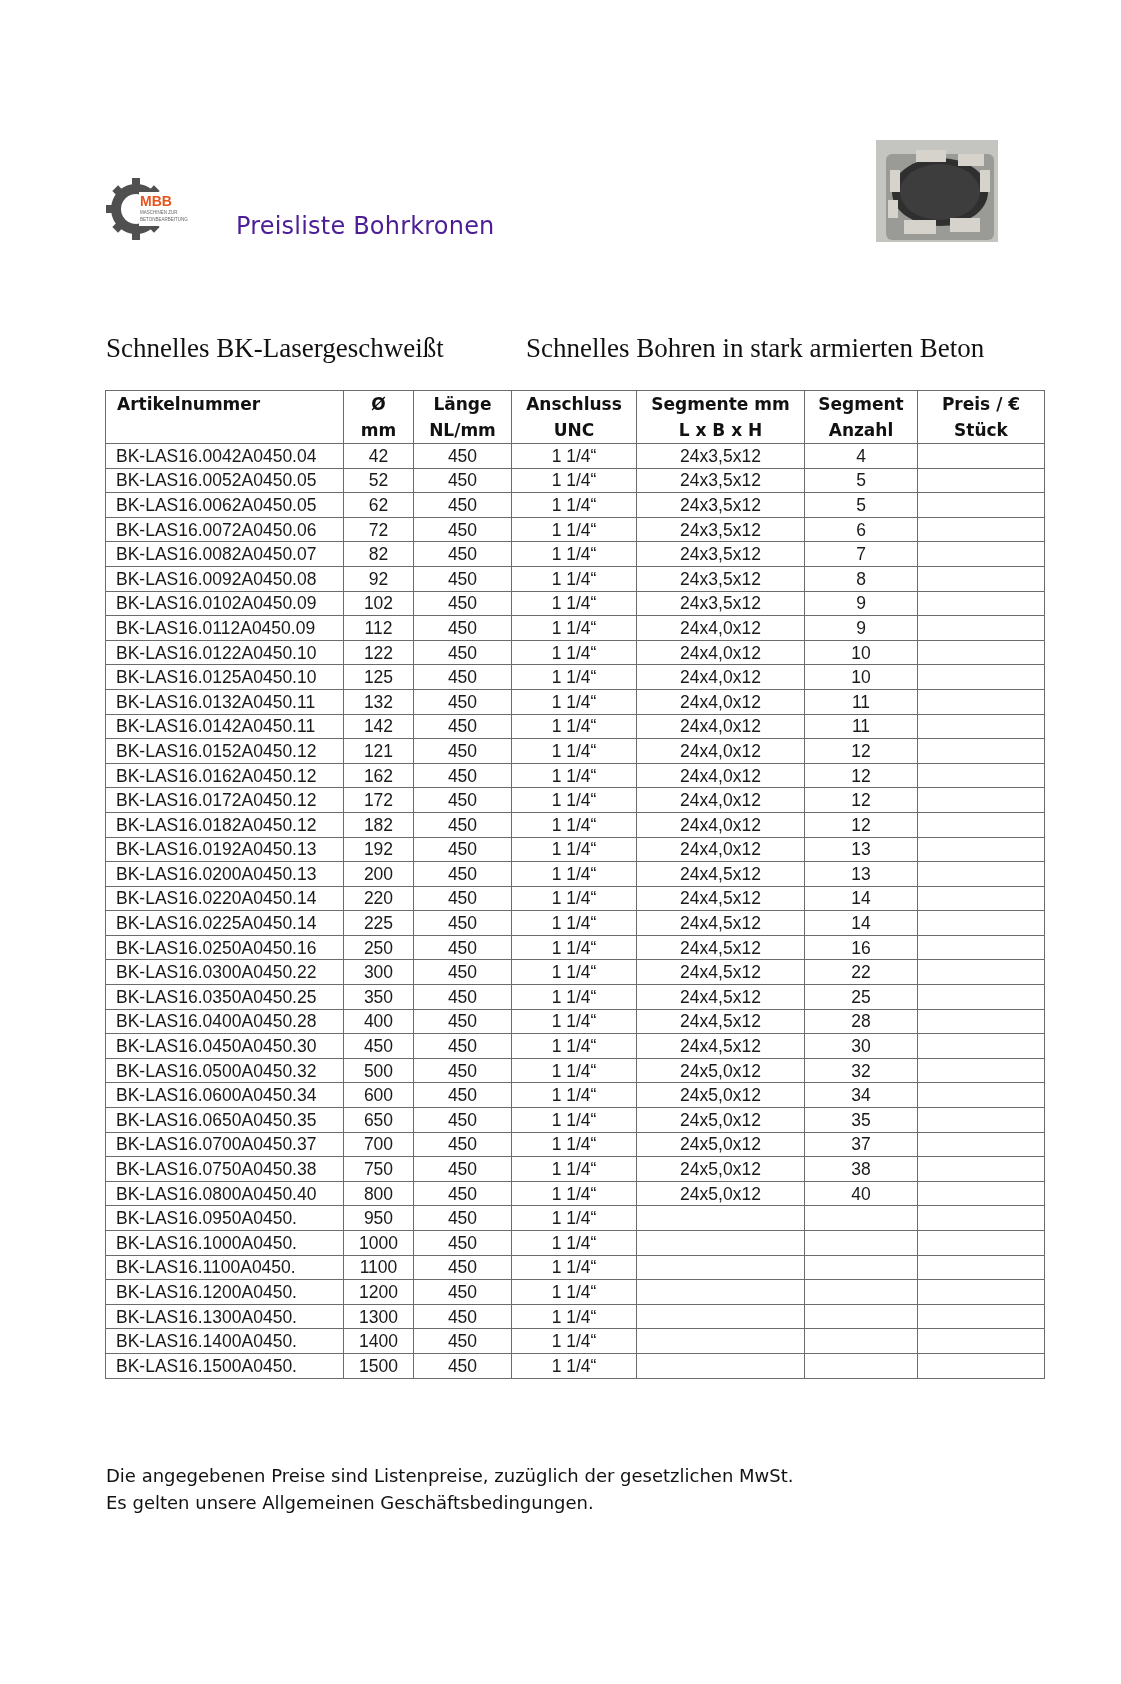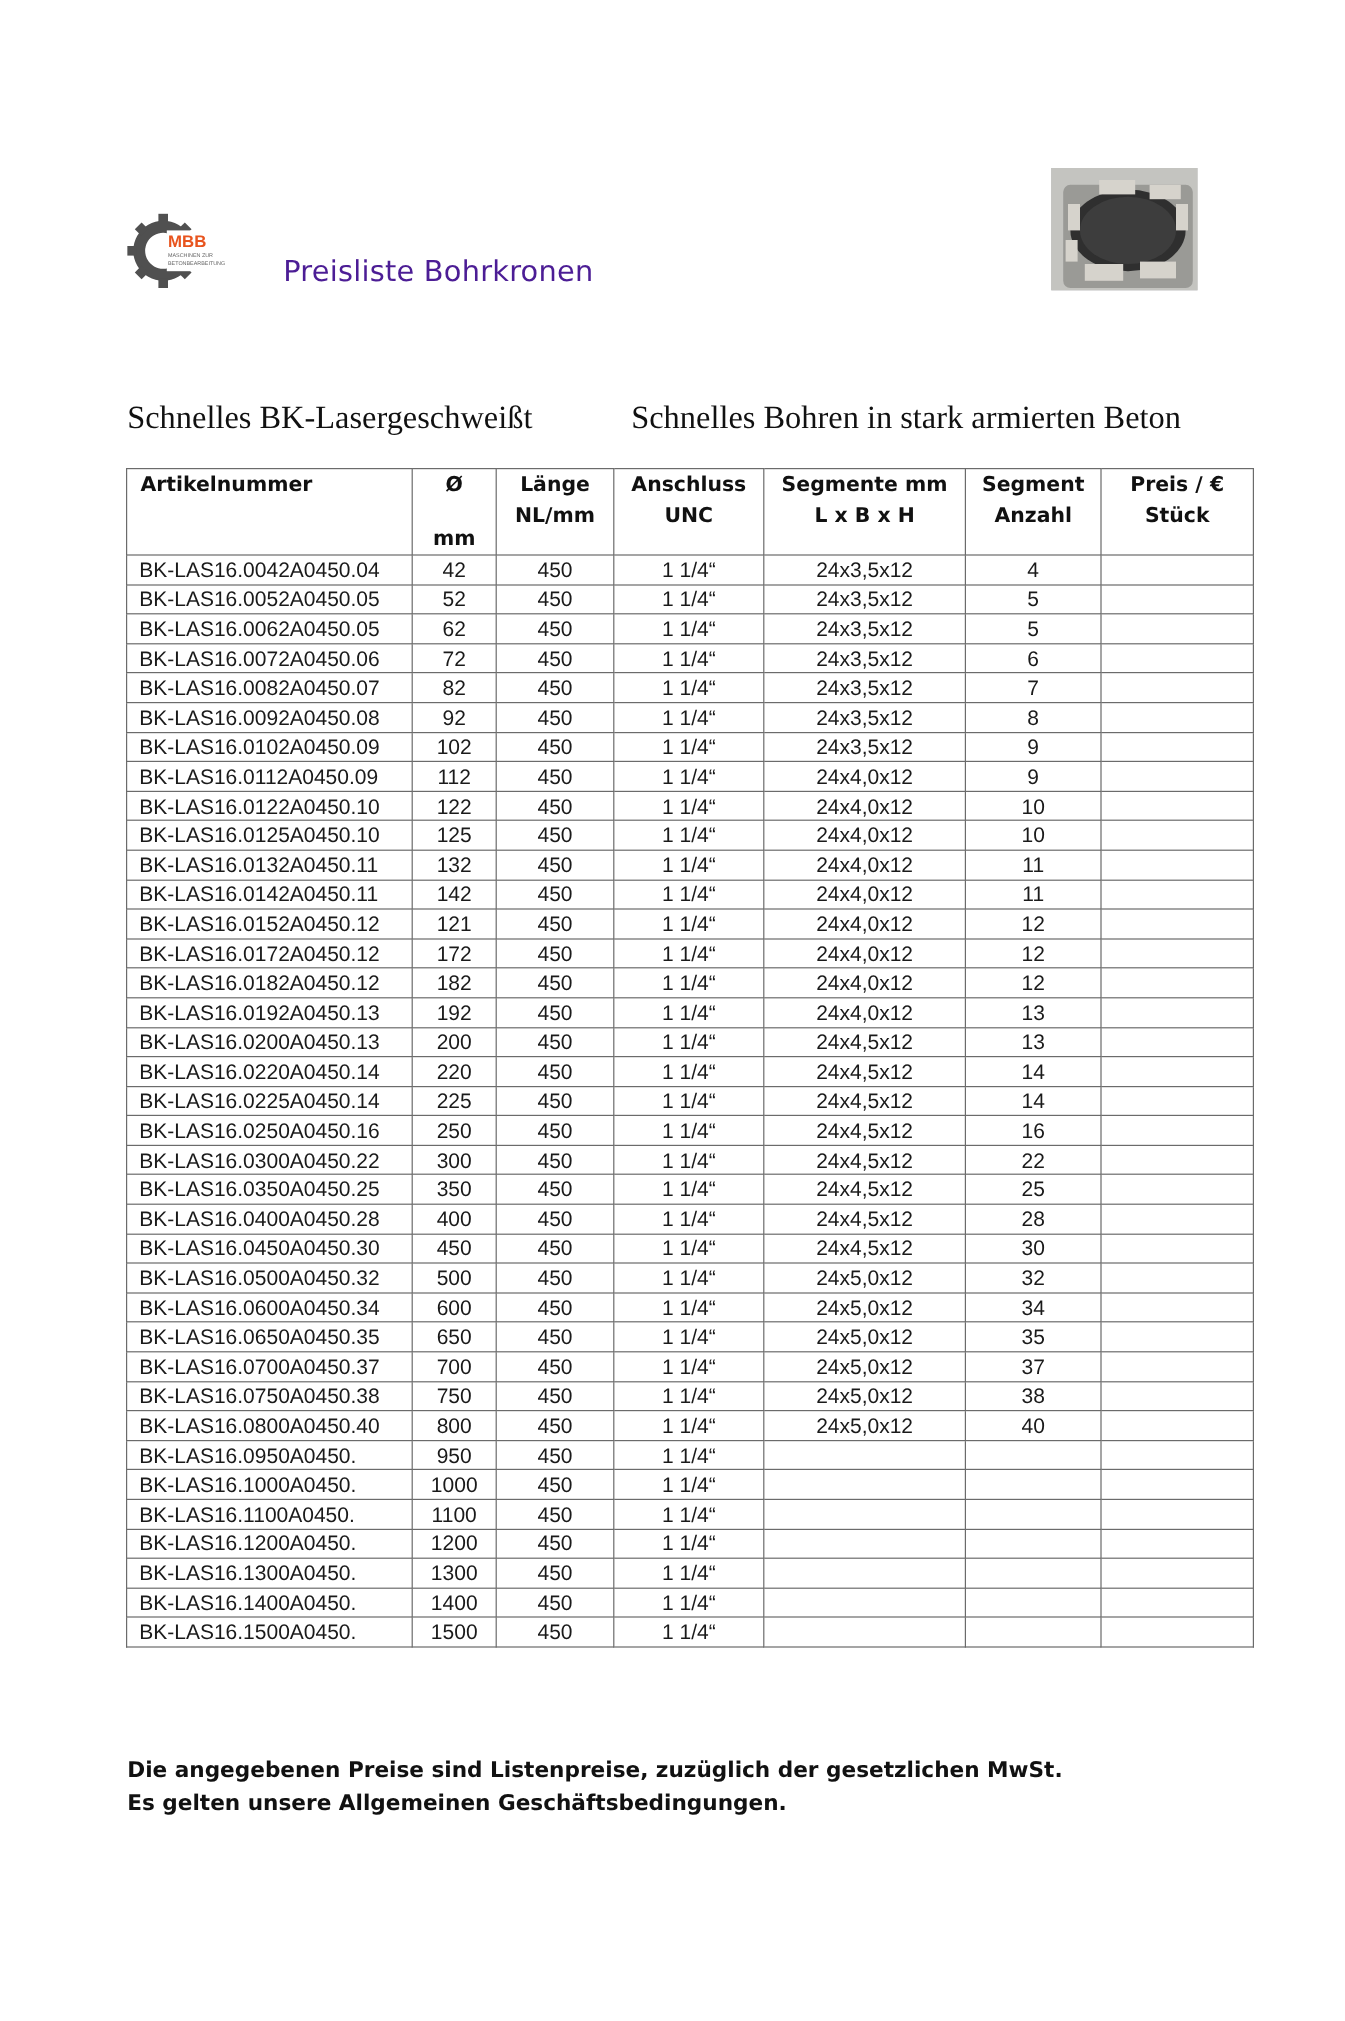--- a/index.html
+++ b/index.html
@@ -9,21 +9,21 @@
   .title { position: absolute; left: 236px; top: 212px; font-size: 24px; font-family: "DejaVu Sans", sans-serif; color: #4c1d95; letter-spacing: 0.2px; }
   .photo { position: absolute; left: 876px; top: 140px; width: 122px; height: 102px; background: #b9b9b6; overflow: hidden; }
   .subtitle-left { position: absolute; left: 106px; top: 333px; font-family: "Liberation Serif", serif; font-size: 27px; color: #111; }
   .subtitle-right { position: absolute; left: 526px; top: 333px; font-family: "Liberation Serif", serif; font-size: 27px; color: #111; }
   table.price { position: absolute; left: 105px; top: 390px; border-collapse: collapse; table-layout: fixed; width: 939px; }
   table.price th, table.price td { border: 1.5px solid #6b6b6b; padding: 0; font-size: 17.5px; }
   table.price th { font-weight: bold; height: 52px; vertical-align: top; line-height: 26px; padding-top: 0px; font-family: "DejaVu Sans", sans-serif; font-size: 17px; }
   table.price th.first { text-align: left; padding-left: 11px; }
   table.price td { height: 23.6px; line-height: 22px; text-align: center; font-family: "Liberation Sans", sans-serif; color: #1a1a1a; }
   table.price td.first { text-align: left; padding-left: 10px; }
-  .footer { position: absolute; left: 106px; top: 1462px; font-family: "DejaVu Sans", sans-serif; font-size: 18px; line-height: 27px; color: #111; font-weight: bold; }
+  .footer { position: absolute; left: 106px; top: 1462px; font-family: "DejaVu Sans", sans-serif; font-size: 18px; line-height: 27px; color: #111; }
 </style>
 </head>
 <body>
 
 <div class="logo">
   <svg width="96" height="62" viewBox="0 0 96 62">
     <g fill="#505050">
       <path d="M30 6 a25 25 0 1 0 0.1 0 Z M30 16 a15 15 0 1 1 -0.1 0 Z" fill-rule="evenodd"></path>
       <rect x="26" y="0" width="8" height="8"></rect>
       <rect x="26" y="54" width="8" height="8"></rect>
@@ -72,21 +72,21 @@
     <col style="width:127px">
   </colgroup>
   <thead>
     <tr id="hdr">
         <th class="first">
           <div>Artikelnummer</div>
           <div style="min-height: 26px;"></div>
         </th>
         <th>
           <div>Ø</div>
-          <div style="min-height: 26px; margin-top: 19px;">mm</div>
+          <div style="min-height: 26px;">mm</div>
         </th>
         <th>
           <div>Länge</div>
           <div style="min-height: 26px;">NL/mm</div>
         </th>
         <th>
           <div>Anschluss</div>
           <div style="min-height: 26px;">UNC</div>
         </th>
         <th>
@@ -208,20 +208,29 @@
         <td>142</td>
         <td>450</td>
         <td>1 1/4“</td>
         <td>24x4,0x12</td>
         <td>11</td>
         <td></td>
       </tr>
       <tr>
         <td class="first">BK-LAS16.0152A0450.12</td>
         <td>121</td>
+        <td>450</td>
+        <td>1 1/4“</td>
+        <td>24x4,0x12</td>
+        <td>12</td>
+        <td></td>
+      </tr>
+      <tr>
+        <td class="first">BK-LAS16.0162A0450.12</td>
+        <td>162</td>
         <td>450</td>
         <td>1 1/4“</td>
         <td>24x4,0x12</td>
         <td>12</td>
         <td></td>
       </tr>
       <tr>
         <td class="first">BK-LAS16.0172A0450.12</td>
         <td>172</td>
         <td>450</td>

